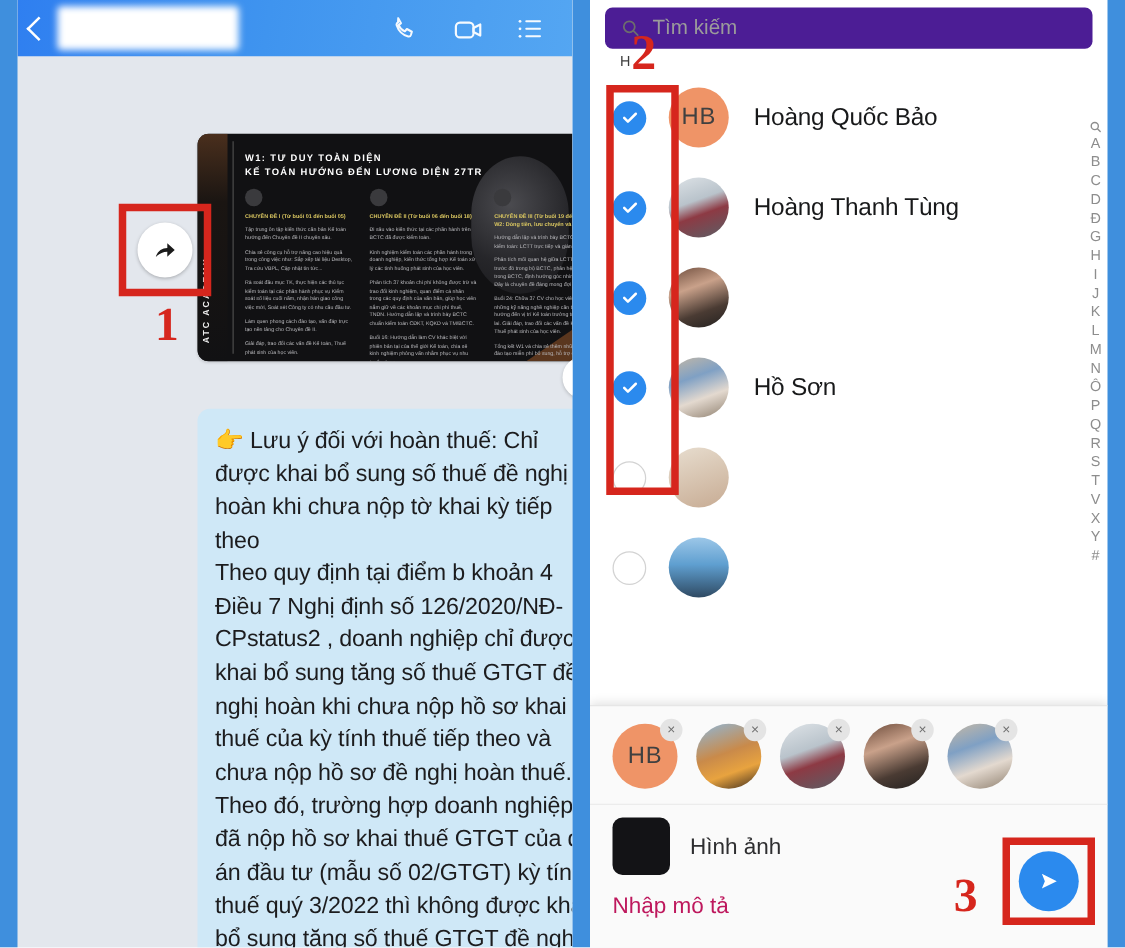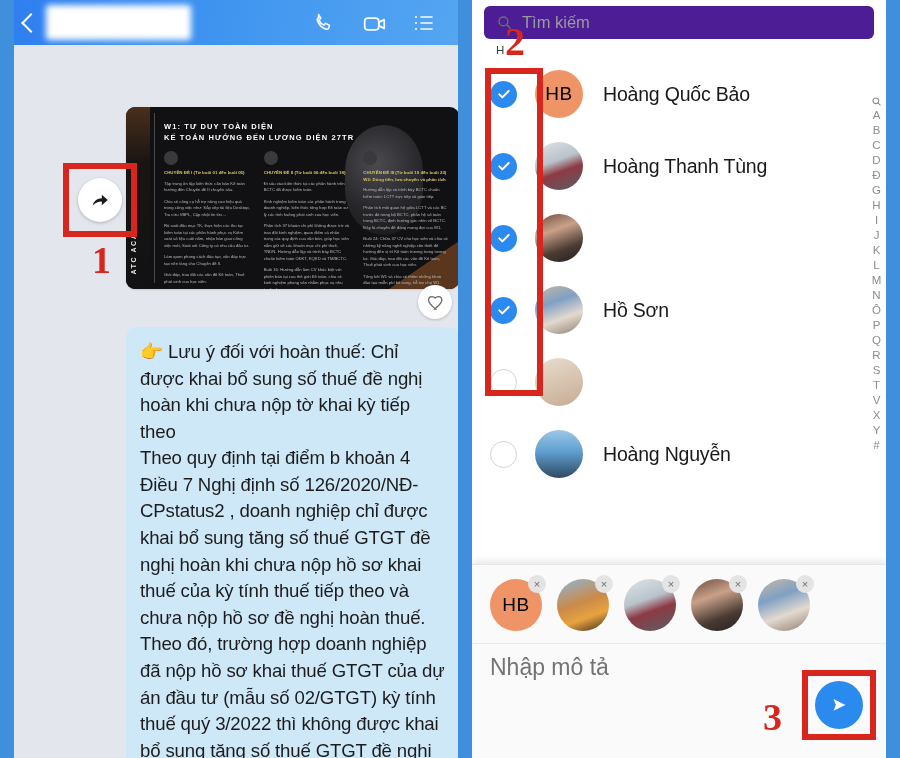--- a/index.html
+++ b/index.html
@@ -35,21 +35,21 @@
     width: 145px; height: 35px;
     background: #ffffff; border-radius: 3px;
     filter: blur(3px);
   }
   .header-icons {
     margin-left: auto; display: flex; align-items: center;
     gap: 26px; padding-right: 22px;
   }
   .hicon { width: 24px; height: 24px; color: #ffffff; opacity: .95; }
 
-  .chat-body { position: relative; height: 585px; padding-top: 14px; }
+  .chat-body { position: relative; height: 585px; padding-top: 14px; margin-left: 32px; }
 
   
   .share-wrap {
     position: absolute; left: 49px; top: 118px;
     width: 74px; height: 74px;
     border: 6px solid #d6261d;
     display: flex; align-items: center; justify-content: center;
     z-index: 6;
   }
   .share-circle {
@@ -150,21 +150,21 @@
     width: 27px; height: 27px; border-radius: 50%; flex: 0 0 27px;
     display: flex; align-items: center; justify-content: center;
   }
   .check.on { background: #2b8aee; }
   .check.off { border: 1.6px solid #d3d3d3; background: #ffffff; }
   .avatar {
     width: 48px; height: 48px; border-radius: 50%; margin-left: 18px; flex: 0 0 48px;
     overflow: hidden; position: relative;
   }
   .avatar.initials {
-    background: #ef9467; color: #000000; font-size: 19px;
+    background: #ef9467; color: #404040; font-size: 19px;
     display: flex; align-items: center; justify-content: center; letter-spacing: .5px;
   }
   .contact-name { margin-left: 20px; font-size: 19.5px; color: #18191a; letter-spacing: -.2px; }
 
   
   .check-box-outline {
     position: absolute; left: 13px; top: 10px;
     width: 58px; height: 328px;
     border: 6px solid #d6261d; z-index: 4; pointer-events: none;
   }
@@ -197,21 +197,21 @@
     background: #e4e4e4; color: #6f6f6f;
     font-size: 11px; display: flex; align-items: center; justify-content: center;
   }
   .attach-row { display: flex; align-items: center; padding: 10px 0 4px 18px; }
   .attach-thumb {
     width: 46px; height: 46px; border-radius: 8px; overflow: hidden;
     background: #131316; position: relative; flex: 0 0 46px;
   }
   .attach-label { margin-left: 16px; font-size: 18px; color: #2e2e30; }
   .desc-row { padding: 10px 0 0 18px; }
-  .desc-ph { color: #737373; font-size: 23px; }
+  .desc-ph { color: #be185d; font-size: 18px; }
   .send-wrap {
     position: absolute; right: 10px; bottom: 18px;
     width: 74px; height: 70px; border: 6px solid #d6261d;
     display: flex; align-items: center; justify-content: center;
   }
   .send-btn {
     width: 48px; height: 48px; border-radius: 50%; background: #2b8aee;
     display: flex; align-items: center; justify-content: center;
   }
   .marker-3 { right: 104px; bottom: 22px; font-size: 38px; position: absolute; }
@@ -382,21 +382,20 @@
       </div>
 
       <div class="contact-row">
         <div class="check off"></div>
         <div class="avatar ph-baby"></div>
       </div>
 
       <div class="contact-row">
         <div class="check off"></div>
         <div class="avatar ph-sky"></div>
-        <div class="contact-name">Hoàng Nguyễn</div>
       </div>
     </div>
 
     <div class="alpha-index">
       <svg viewBox="0 0 24 24" width="11" height="11" fill="none" stroke="#8d8d8d" stroke-width="2.4" stroke-linecap="round">
           <circle cx="10.5" cy="10.5" r="6.2"></circle>
           <path d="M15.2 15.2L20 20"></path>
         </svg>
       <span>A</span>
       <span>B</span>
@@ -440,20 +439,24 @@
         <div class="chip">
           <div class="avatar ph-family"></div>
           <div class="chip-x">×</div>
         </div>
         <div class="chip">
           <div class="avatar ph-group"></div>
           <div class="chip-x">×</div>
         </div>
       </div>
 
+      <div class="attach-row">
+        <div class="attach-thumb"></div>
+        <div class="attach-label">Hình ảnh</div>
+      </div>
 
       <div class="desc-row">
         <span class="desc-ph">Nhập mô tả</span>
       </div>
 
       <div class="marker marker-3">3</div>
       <div class="send-wrap">
         <div class="send-btn">
           <svg viewBox="0 0 24 24" width="22" height="22">
             <path d="M6 5.5l13 6.4-13 6.4 2.6-6.4z" fill="#ffffff"></path>

